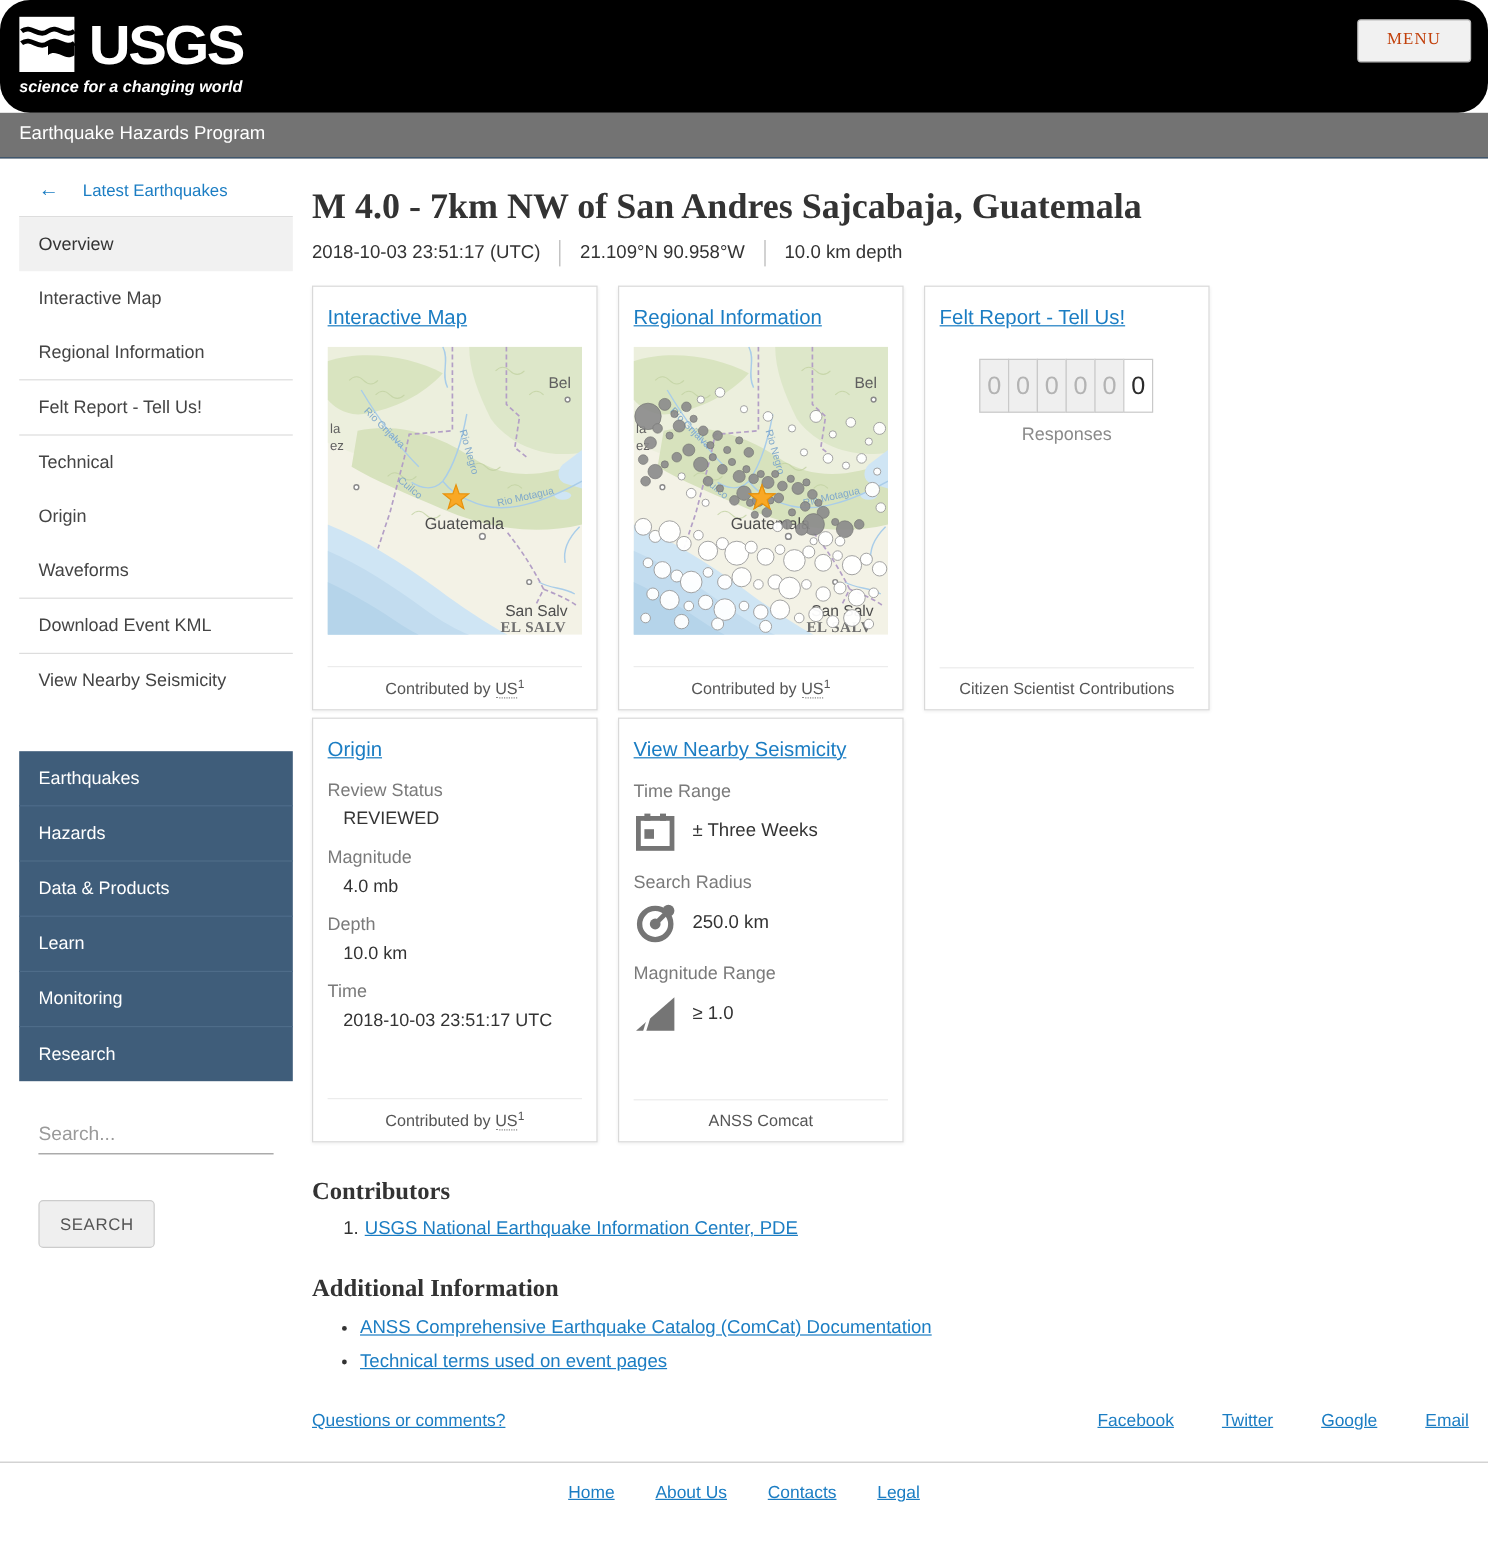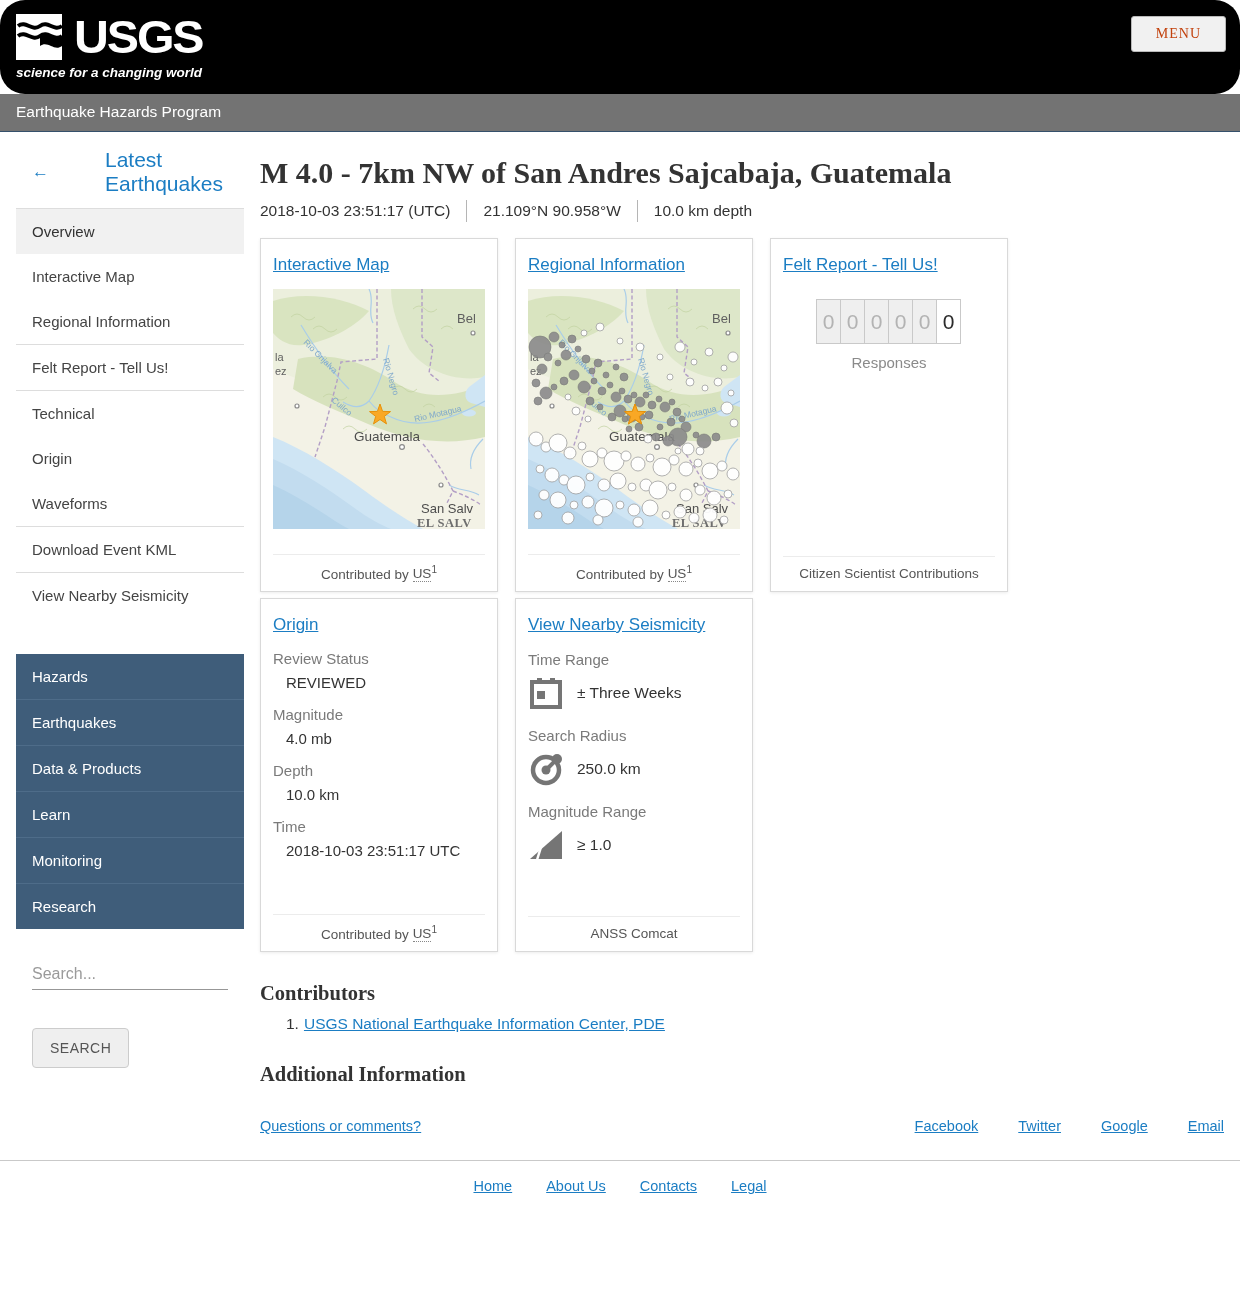--- a/index.html
+++ b/index.html
@@ -20,21 +20,21 @@
     font-size:15.5px; padding:9px 16px 10px; }
 
   
   .layout { display:flex; align-items:flex-start; }
   .sidebar { width:228px; margin-left:16px; flex-shrink:0; font-size:15px; }
   .main { flex:1; min-width:0; padding:0 16px; }
 
   
   .side-back { display:flex; align-items:center; gap:20px; padding:16px 16px 12px; color:#1b7dc3; }
   .side-back .arrow { font-size:17px; }
-  .side-back a { text-decoration:none; font-size:21px;margin-left:36px; }
+  .side-back a { text-decoration:none; font-size:14px; }
   .snav a { display:block; padding:14px 16px; color:#444; text-decoration:none; }
   .snav .group { border-top:1px solid #ddd; }
   .snav a.active { background:#f1f1f1; color:#333; }
   .bluenav { margin-top:36px; background:#3f5d7a; }
   .bluenav a { display:block; padding:14px 16px; color:#fff; text-decoration:none;
     border-bottom:1px solid #4e6c89; font-size:15px; }
   .bluenav a:last-child { border-bottom:none; }
   .search-box { margin:32px 16px 12px 16px; }
   .search-box input { width:100%; border:none; border-bottom:1px solid #979797; font-size:16px;
     padding:4px 0 6px; color:#333; outline:none; background:transparent;
@@ -338,22 +338,22 @@
         <a>Waveforms</a>
       </div>
       <div class="group">
         <a>Download Event KML</a>
       </div>
       <div class="group">
         <a>View Nearby Seismicity</a>
       </div>
     </nav>
     <nav class="bluenav">
+      <a>Earthquakes</a>
       <a>Hazards</a>
-      <a>Earthquakes</a>
       <a>Data &amp; Products</a>
       <a>Learn</a>
       <a>Monitoring</a>
       <a>Research</a>
     </nav>
     <div class="search-box">
       <input type="text" placeholder="Search..." style="">
     </div>
     <button class="search-btn">SEARCH</button>
   </aside>
@@ -468,20 +468,24 @@
     </div>
 
     <h2 class="sec">Contributors</h2>
     <ol class="contrib">
       <li>
         <span class="num">1.</span><a>USGS National Earthquake Information Center, PDE</a>
       </li>
     </ol>
 
     <h2 class="sec">Additional Information</h2>
+    <ul class="addl">
+      <li><a>ANSS Comprehensive Earthquake Catalog (ComCat) Documentation</a></li>
+      <li><a>Technical terms used on event pages</a></li>
+    </ul>
 
     <div class="bottom-row">
       <a>Questions or comments?</a>
       <div class="social">
         <a>Facebook</a>
         <a>Twitter</a>
         <a>Google</a>
         <a>Email</a>
       </div>
     </div>

